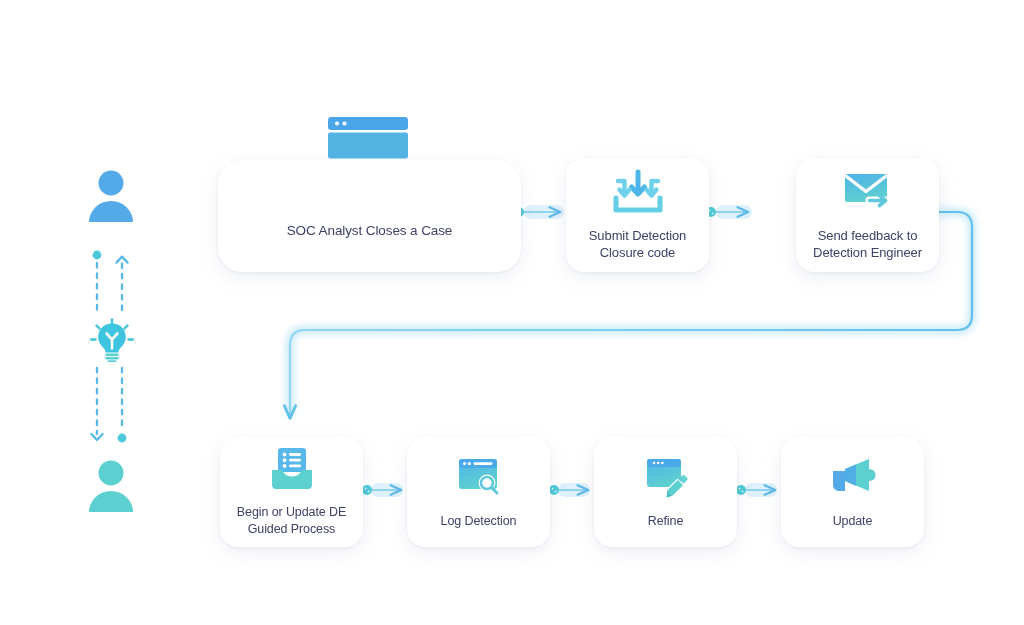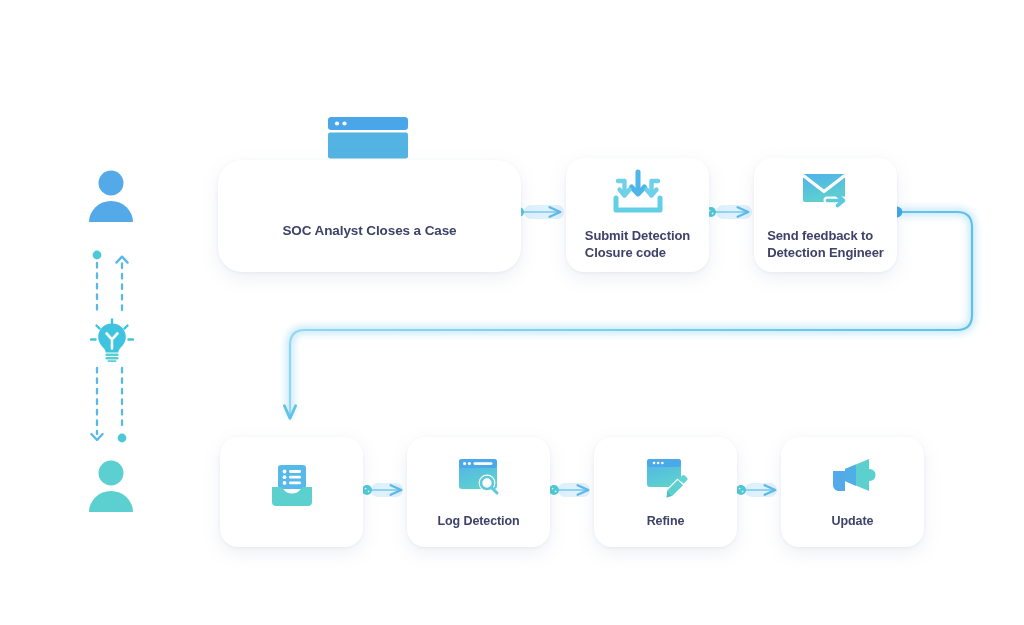--- a/index.html
+++ b/index.html
@@ -49,21 +49,22 @@
   .card.wide {
     border-radius: 22px;
   }
   .card-icon {
     display: block;
     line-height: 0;
   }
   .card-label {
     color: #3e4168;
     font-size: 12.5px;
-    font-weight: bold;
+    font-weight: normal;
+    text-align: center;
     line-height: 1.33;
     letter-spacing: -0.1px;
     white-space: pre-line;
   }
 
   
   #card-soc {
     left: 218px;
     top: 160px;
     width: 303px;
@@ -76,21 +77,21 @@
   }
   #hero-icon {
     position: absolute;
     left: 324px;
     top: 117px;
     width: 88px;
     height: 74px;
   }
 
   #card-submit   { left: 566px; top: 158px; width: 143px; height: 114px; }
-  #card-send     { left: 754px; top: 158px; width: 143px; height: 114px; }
+  #card-send     { left: 796px; top: 158px; width: 143px; height: 114px; }
 
   #card-begin    { left: 220px; top: 437px; width: 143px; height: 110px; }
   #card-log      { left: 407px; top: 437px; width: 143px; height: 110px; }
   #card-refine   { left: 594px; top: 437px; width: 143px; height: 110px; }
   #card-report   { left: 781px; top: 437px; width: 143px; height: 110px; }
 
   .card .card-icon { margin-bottom: 12px; }
   #card-submit .card-label,
   #card-send .card-label { font-size: 13px; }
 
@@ -337,20 +338,22 @@
           <rect x="22" y="7.1" width="12" height="2.8" rx="1.4"></rect>
           <rect x="22" y="12.8" width="12" height="2.8" rx="1.4"></rect>
           <rect x="22" y="18.5" width="12" height="2.8" rx="1.4"></rect>
         </g>
 
         <path d="M 5 24 L 13.5 24 C 15.5 24 16 25.6 17 27 C 18.4 29 21 30.4 25 30.4
                  C 29 30.4 31.6 29 33 27 C 34 25.6 34.5 24 36.5 24 L 45 24
                  L 45 39 C 45 41.4 43.4 43 41 43 L 9 43 C 6.6 43 5 41.4 5 39 Z" fill="#5ccfcf"></path>
       </svg>
     </span>
+    <div class="card-label">Begin or Update DE
+Guided Process</div>
   </div>
 
   <div class="card" id="card-refine">
     <span class="card-icon">
       <svg width="50" height="46" viewBox="0 0 50 46">
         <defs>
           <linearGradient id="winGrad2" x1="0" y1="0" x2="0.4" y2="1">
             <stop offset="0%" stop-color="#4fb2ea"></stop>
             <stop offset="100%" stop-color="#5ed0cf"></stop>
           </linearGradient>

